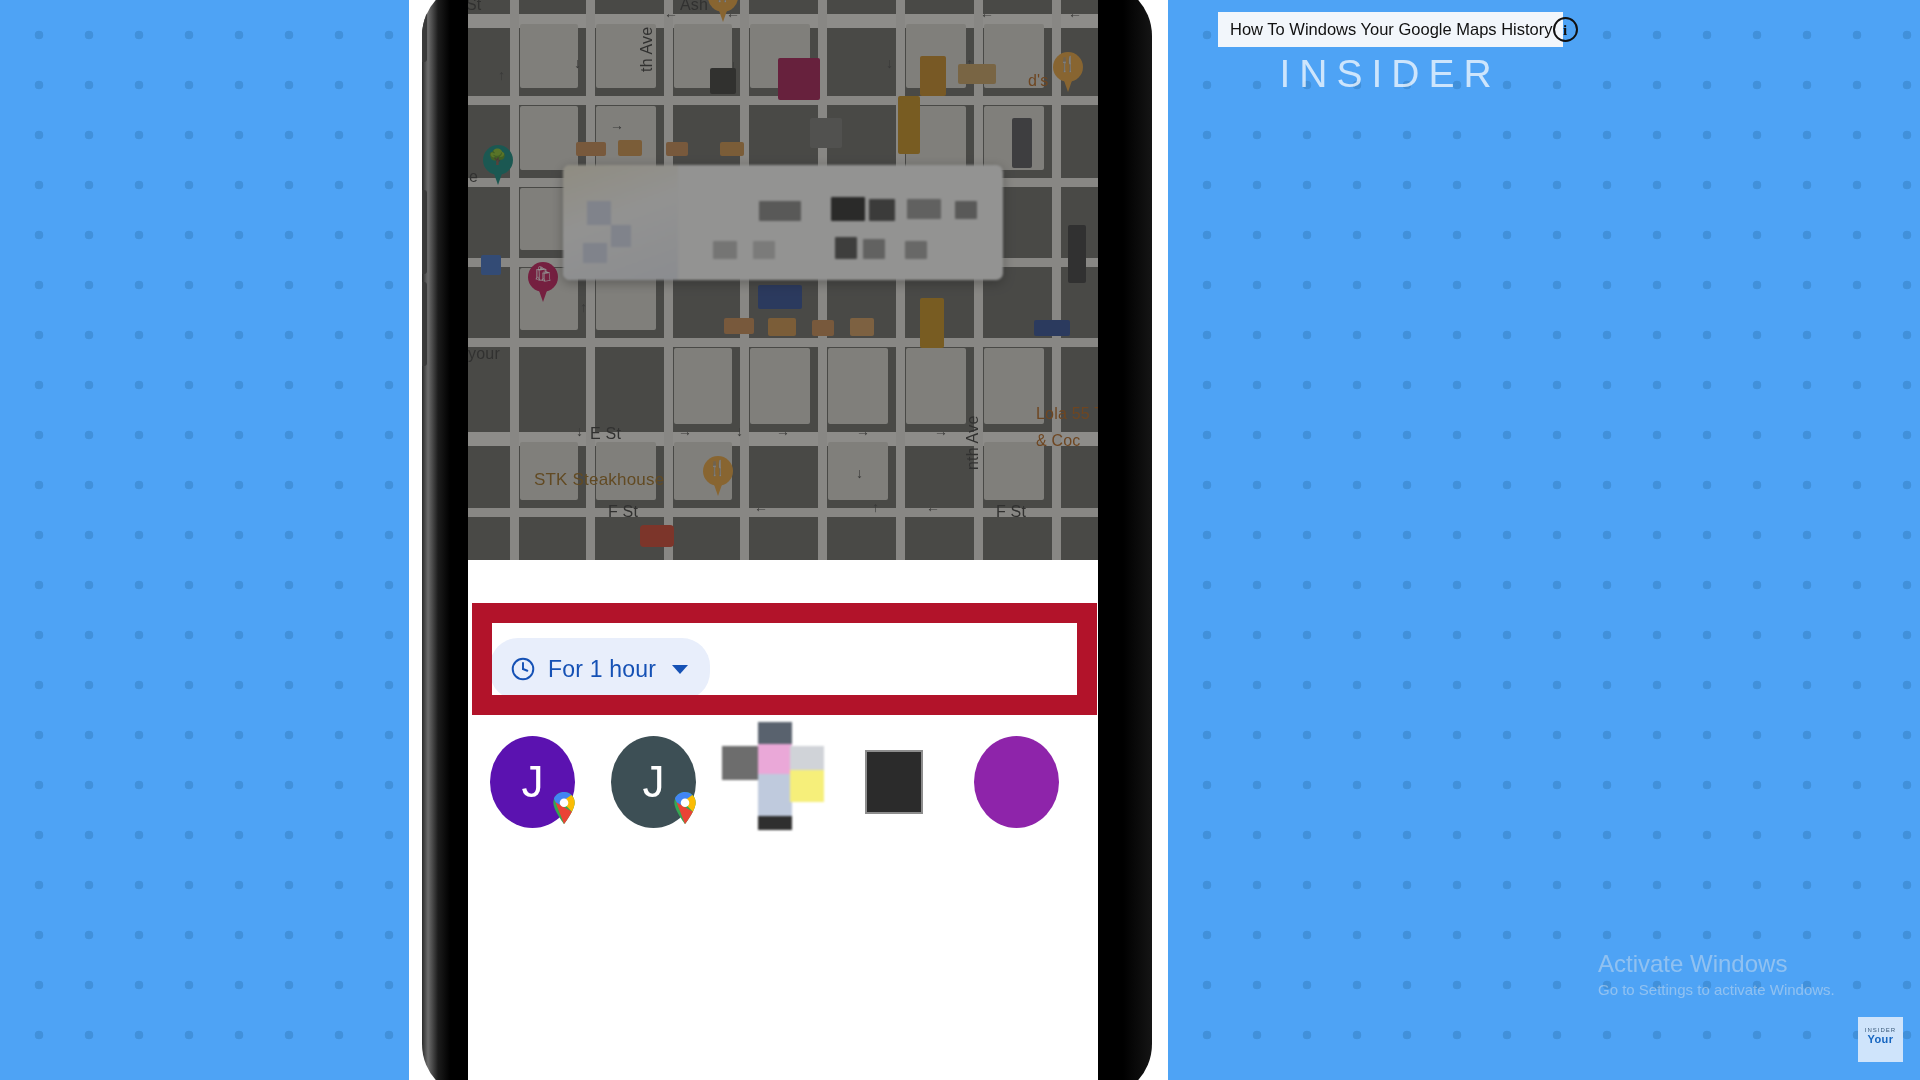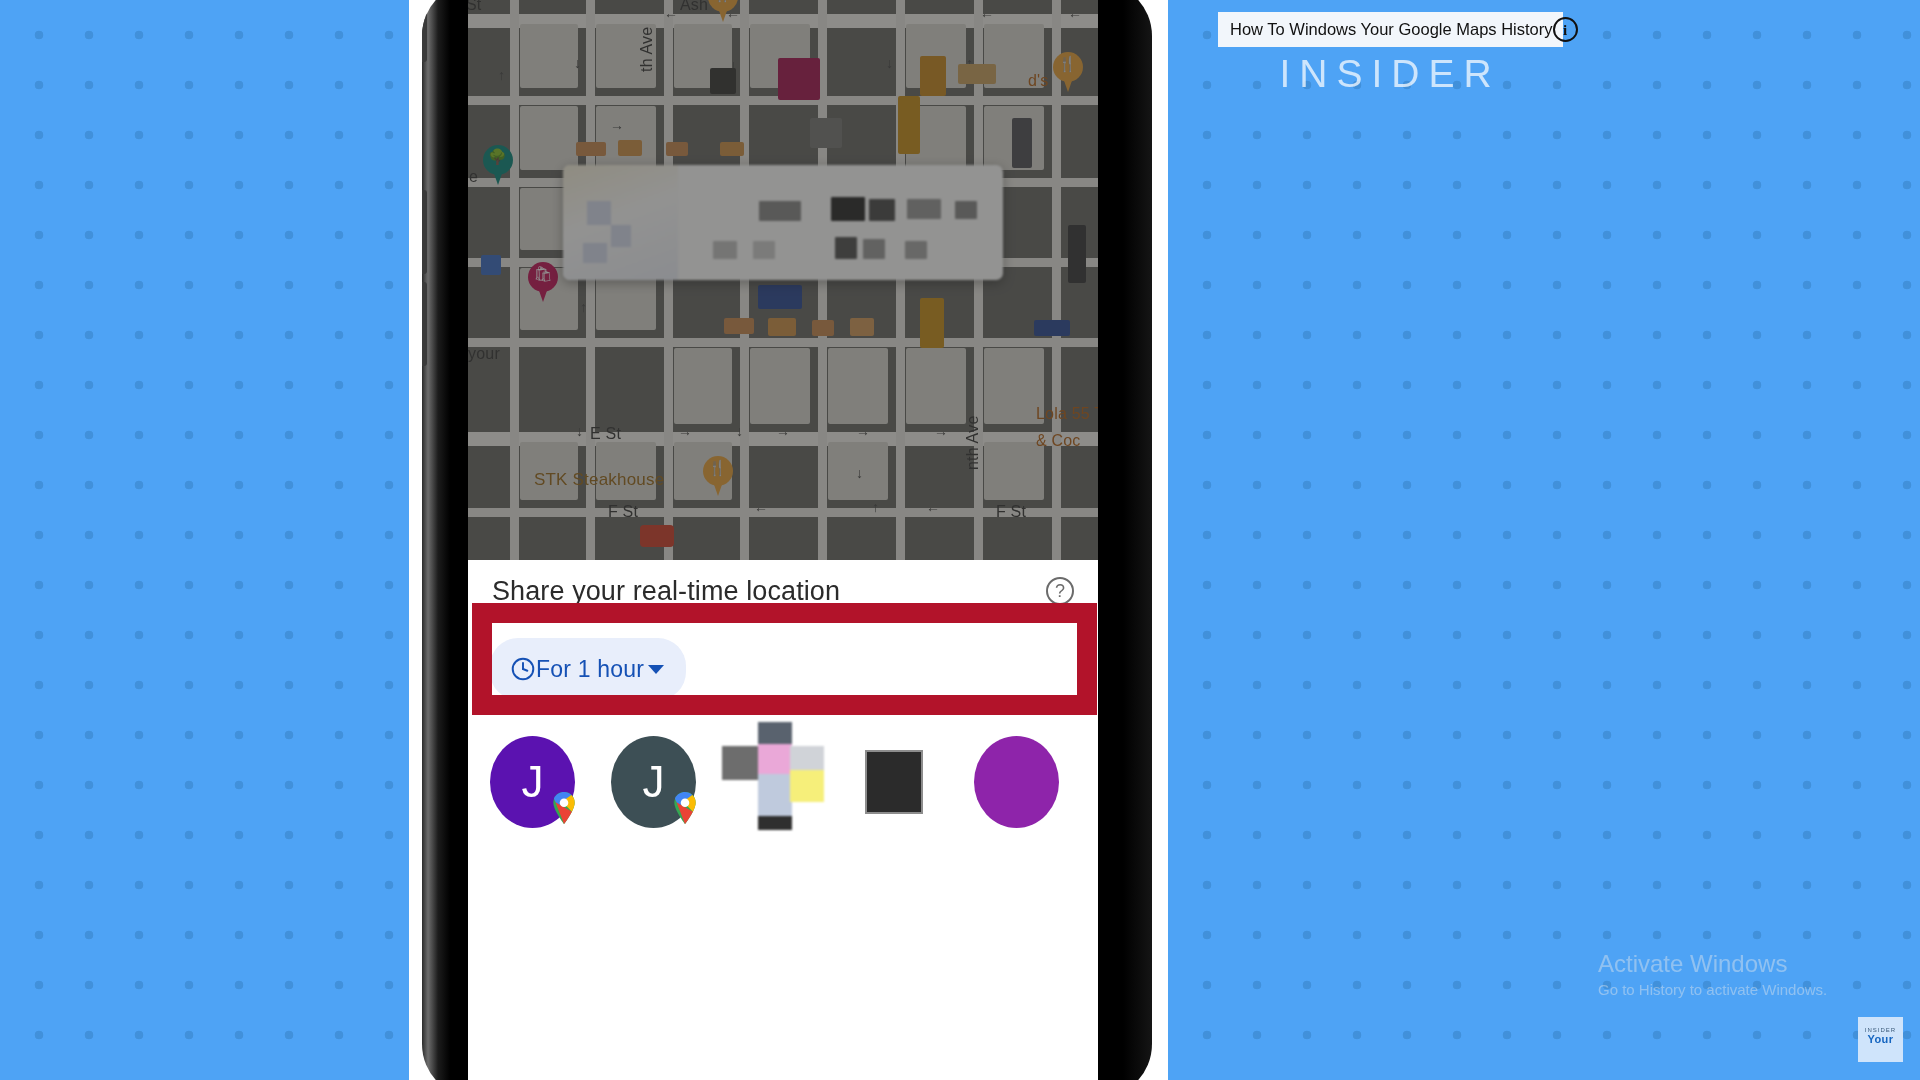--- a/index.html
+++ b/index.html
@@ -121,21 +121,21 @@
   #help-icon {
     width:28px; height:28px; border:2px solid #6b6b6b; border-radius:50%;
     color:#6b6b6b; font-size:18px; line-height:25px; text-align:center;
     flex:0 0 auto;
   }
 
   
   #duration-row { position:absolute; left:0; top:66px; width:630px; height:100px; }
   #duration-chip {
     position:absolute; left:22px; top:12px; height:62px;
-    display:inline-flex; align-items:center; gap:0;
+    display:inline-flex; align-items:center; gap:12px;
     padding:0 22px 0 20px;
     background:#e8eefb; border-radius:28px;
     cursor:pointer;
   }
   #chip-clock { width:26px; height:26px; flex:0 0 auto; }
   #chip-label { font-size:23px; color:#1551b5; letter-spacing:.2px; }
   #chip-caret {
     width:0;height:0;border-left:8px solid transparent;border-right:8px solid transparent;
     border-top:9px solid #1551b5; margin-left:4px;
   }
@@ -365,24 +365,20 @@
         <div class="px" style="left:272px;top:72px;width:22px;height:22px;background:#555;"></div>
         <div class="px" style="left:300px;top:74px;width:22px;height:20px;background:#9d9d9d;"></div>
         <div class="px" style="left:342px;top:76px;width:22px;height:18px;background:#a8a8a8;"></div>
       </div>
 
       <div id="map-scrim"></div>
     </div>
 
     <div id="sheet">
 
-      <div id="sheet-header">
-        <div id="sheet-title">Share your real-time location</div>
-        <div id="help-icon">?</div>
-      </div>
 
       <div id="duration-row">
         <div id="duration-chip">
           <svg id="chip-clock" viewBox="0 0 24 24">
             <circle cx="12" cy="12" r="9.5" fill="none" stroke="#1551b5" stroke-width="1.8"></circle>
             <line x1="12" y1="12" x2="12" y2="6.5" stroke="#1551b5" stroke-width="1.8" stroke-linecap="round"></line>
             <line x1="12" y1="12" x2="16" y2="13.6" stroke="#1551b5" stroke-width="1.8" stroke-linecap="round"></line>
           </svg>
           <span id="chip-label">For 1 hour</span>
           <span id="chip-caret"></span>
@@ -445,19 +441,19 @@
 
 <div id="video-title-bar">
   <span id="video-title">How To Windows Your Google Maps History</span>
   <span id="info-icon">i</span>
 </div>
 
 <div id="insider-wordmark">INSIDER</div>
 
 <div id="activate-watermark">
   <div id="activate-title">Activate Windows</div>
-  <div id="activate-sub">Go to History to activate Windows.</div>
+  <div id="activate-sub">Go to Settings to activate Windows.</div>
 </div>
 
 <div id="insider-tech-logo">
   <div id="it-line1">INSIDER</div>
   <div id="it-line2">Your</div>
 </div>
 
 </body></html>

